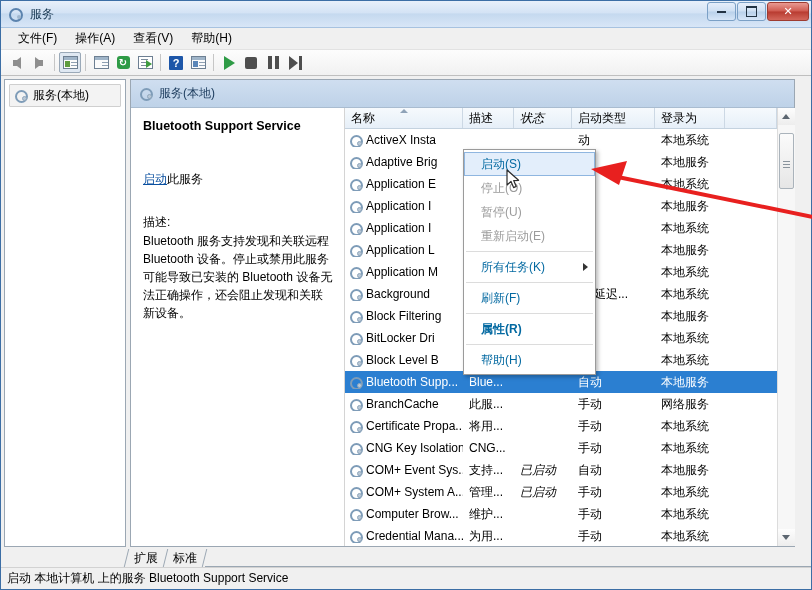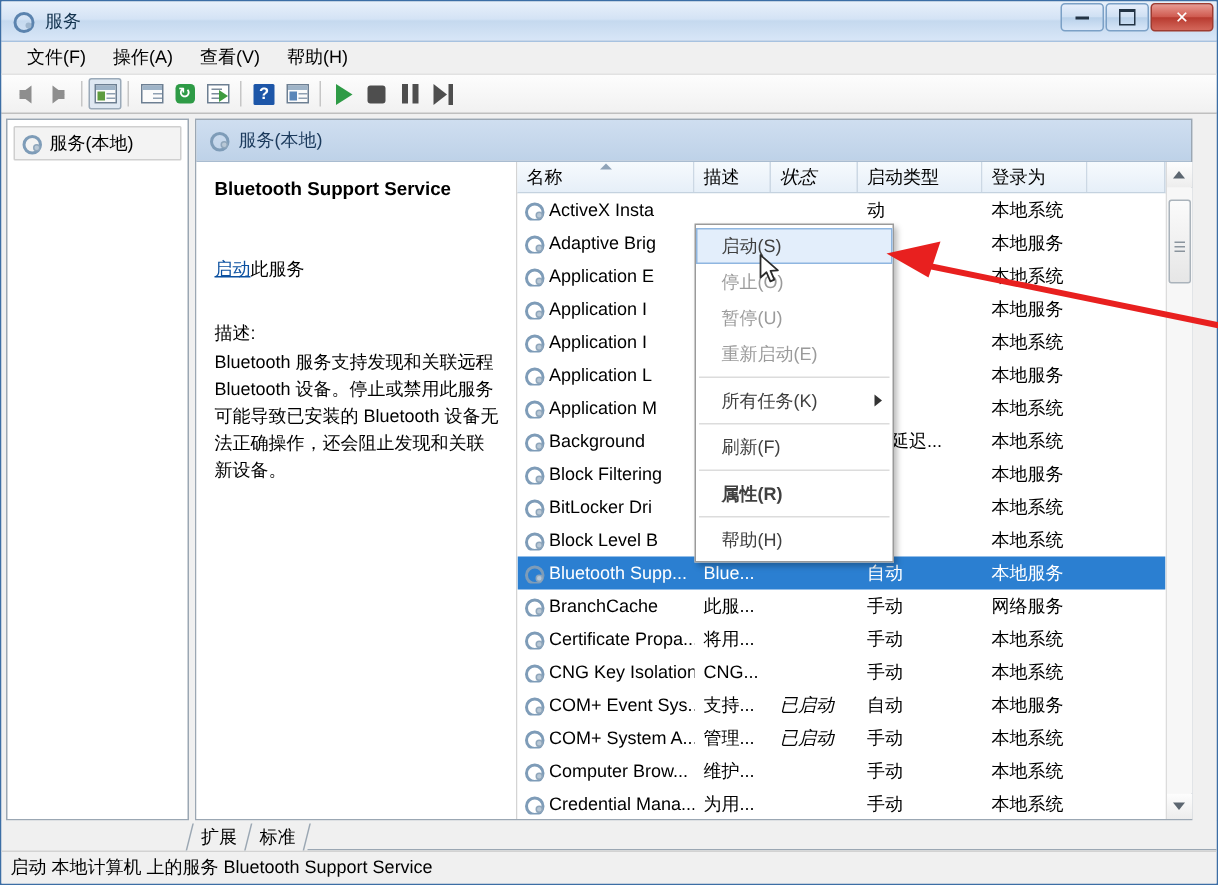--- a/index.html
+++ b/index.html
@@ -211,21 +211,21 @@
     display:flex;align-items:center;padding-left:6px;font-size:12px;box-sizing:border-box;
   }
 
   
   .ctxmenu{
     position:absolute;left:462px;top:148px;width:131px;
     background:#fff;border:1px solid #9a9a9a;
     box-shadow:2px 2px 4px rgba(0,0,0,.28);
     padding:2px 0;z-index:40;font-size:12px;
   }
-  .ctxitem{height:24px;display:flex;align-items:center;padding-left:17px;position:relative;color:#404040;}
+  .ctxitem{height:24px;display:flex;align-items:center;padding-left:17px;position:relative;color:#0369a1;}
   .ctxitem.bold{font-weight:bold;}
   .ctxitem.disabled{color:#9b9b9b;}
   .ctxitem.hl{background:#e3eefb;border:1px solid #8fb6e0;height:24px;box-sizing:border-box;padding-left:16px;}
   .ctxitem .sub{position:absolute;right:7px;width:0;height:0;
     border-top:4px solid transparent;border-bottom:4px solid transparent;border-left:5px solid #333;}
   .ctxsep{height:1px;background:#dcdcdc;margin:3px 2px;}
 
   
   .cursor{position:absolute;left:505px;top:168px;z-index:60;}
 

